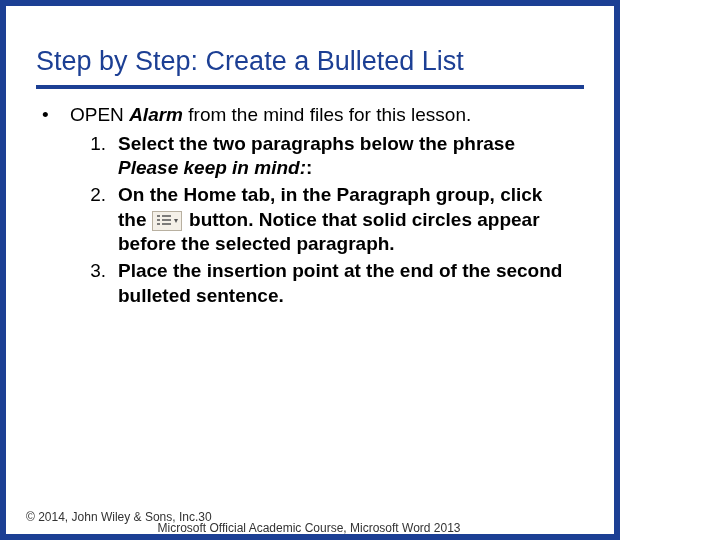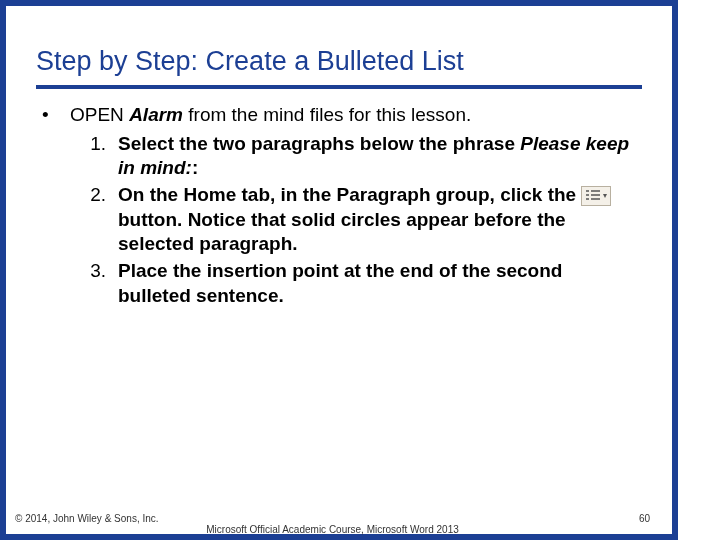--- a/index.html
+++ b/index.html
@@ -2,21 +2,21 @@
 <html><head>
 <meta charset="utf-8">
 <style>
   body {
     margin: 0;
     padding: 0;
     background: #fff;
     font-family: Arial, Helvetica, sans-serif;
   }
   .slide {
-    width: 678px;
+    width: 620px;
     height: 540px;
     box-sizing: border-box;
     border: 6px solid #1c3f94;
     border-top: none;
     position: relative;
     background: #fff;
   }
   .topbar {
     height: 12px;
     background: #fff;
@@ -94,26 +94,26 @@
     margin-right: 2px;
   }
   .icon-box svg {
     position: absolute;
     top: 1px;
     left: 2px;
   }
   .footer {
     position: absolute;
     bottom: 10px;
-    left: 9px;
+    left: 20px;
     right: 22px;
-    font-size: 10px;
+    font-size: 12px;
     color: #333;
     display: flex;
-    justify-content: space-between;
+    justify-content: flex-start;
     align-items: baseline;
   }
   .footer-center {
     position: absolute;
     left: 0;
     right: 0;
     text-align: center;
     pointer-events: none;
     margin-top: 11px;
   }
@@ -169,15 +169,15 @@
           </div>
         </div>
 
       </div>
     </div>
   </div>
 
   <div class="footer">
     <span>© 2014, John Wiley &amp; Sons, Inc.</span>
     <span class="footer-center">Microsoft Official Academic Course, Microsoft Word 2013</span>
-    <span>60</span>
+    <span>30</span>
   </div>
 </div>
 
 </body></html>

